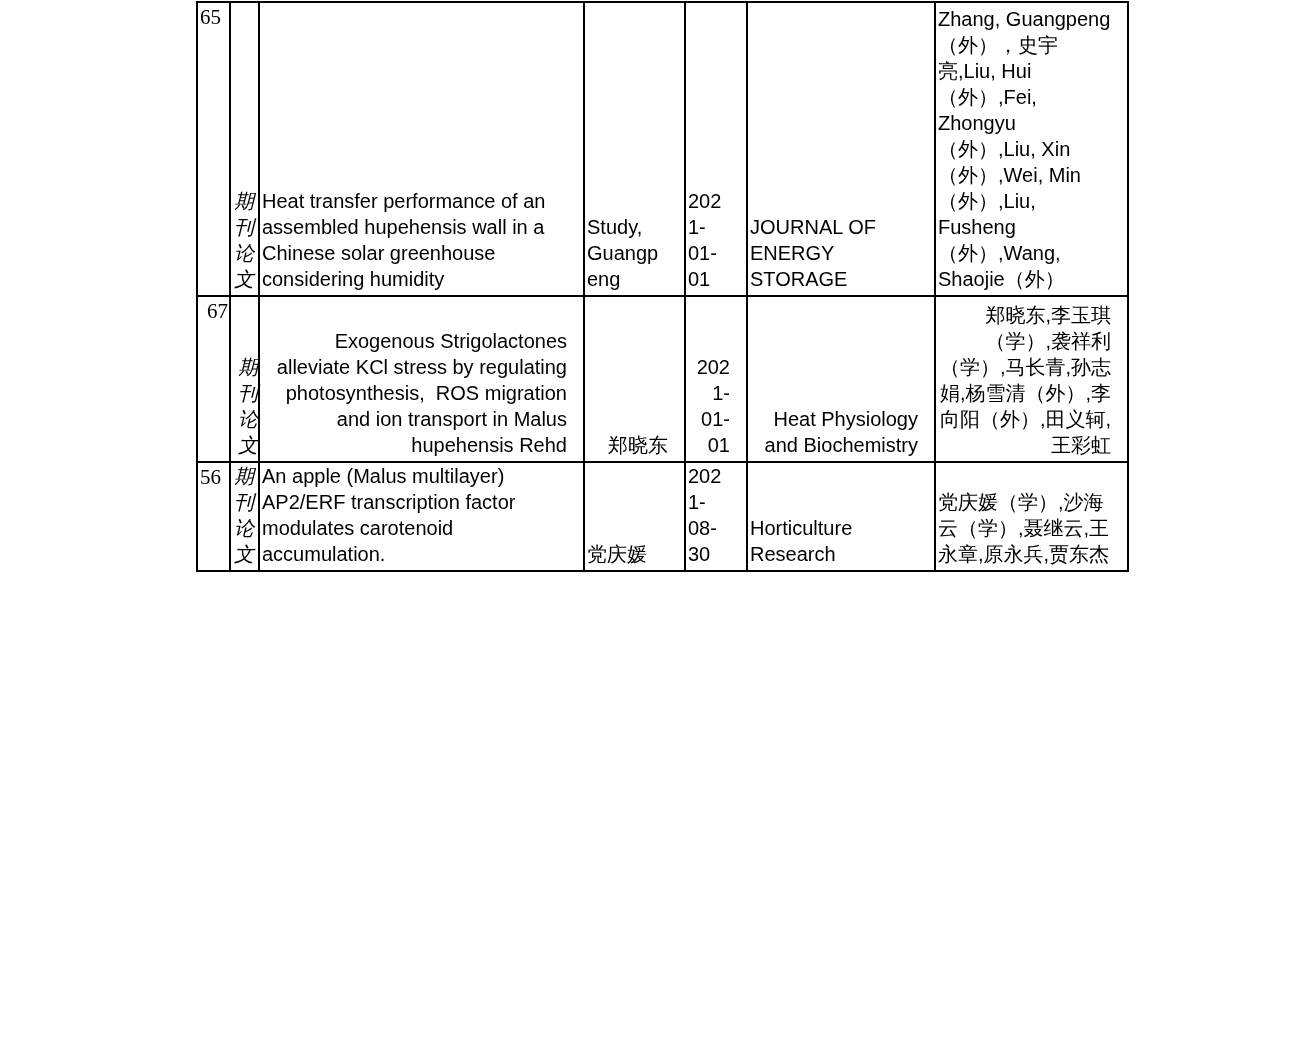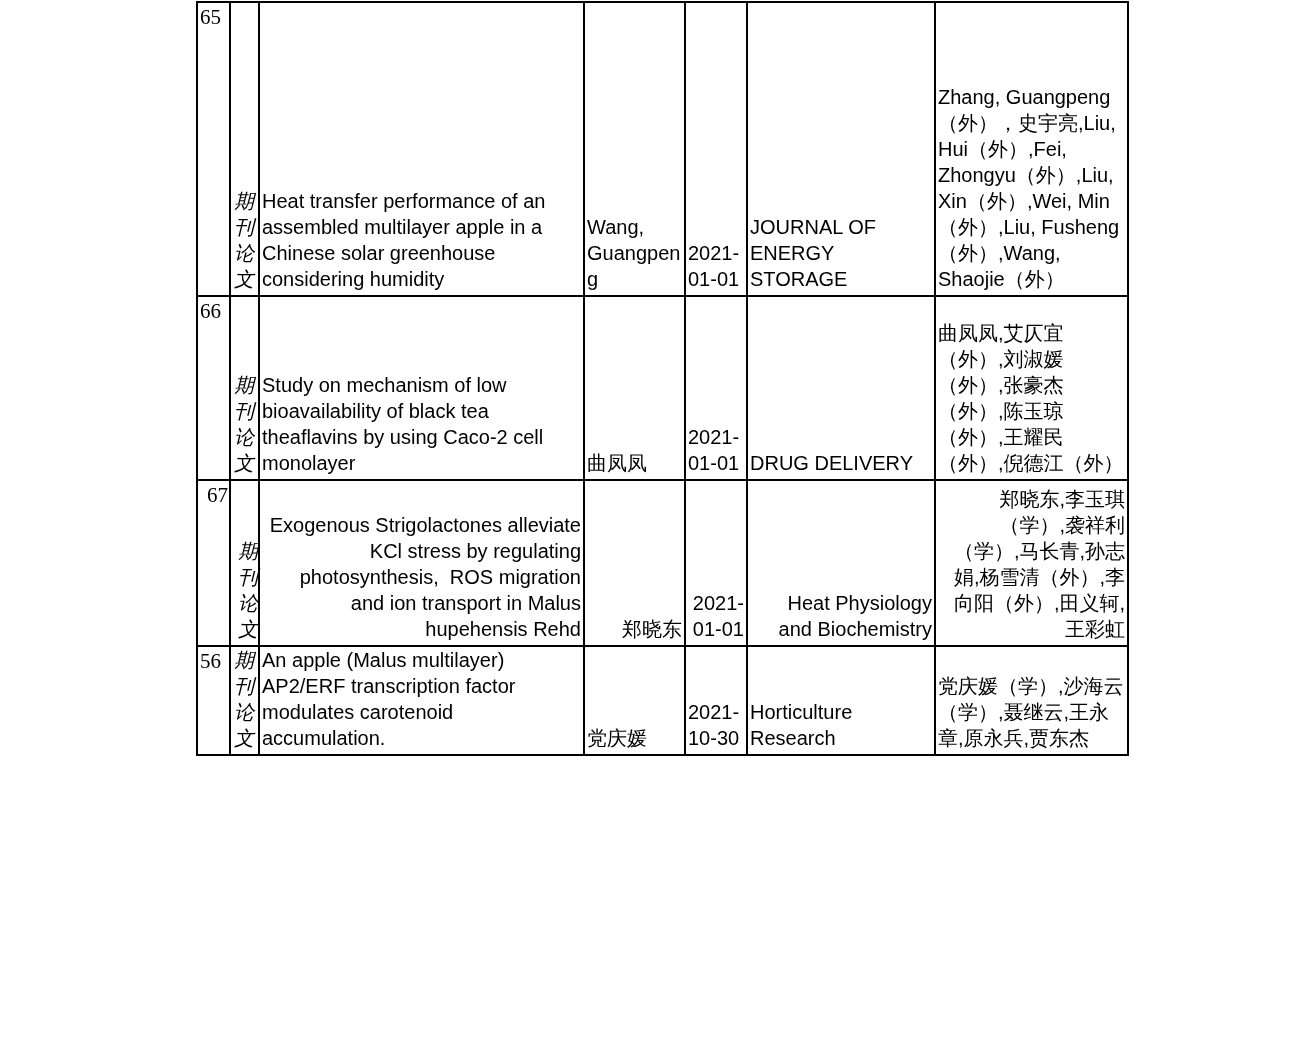--- a/index.html
+++ b/index.html
@@ -18,21 +18,21 @@
     position: absolute;
     left: 196px;
     top: 1px;
     width: 931px;
     table-layout: fixed;
     border-collapse: collapse;
   }
   .pub-table td {
     border: 2px solid #000000;
     vertical-align: bottom;
-    padding: 0 2px 3px 2px;
+    padding: 0 16px 3px 2px;
     font-family: "Liberation Sans", sans-serif;
     font-size: 20px;
     line-height: 26px;
     color: #000000;
     overflow-wrap: break-word;
     word-wrap: break-word;
     white-space: pre-wrap;
   }
   .pub-table td.cell-index {
     vertical-align: top;
@@ -58,48 +58,39 @@
       <col style="width:325px">
       <col style="width:101px">
       <col style="width:62px">
       <col style="width:188px">
       <col style="width:193px">
     </colgroup>
     <tbody>
         <tr style="height: 294px;">
           <td class="cell-index">65</td>
           <td class="cell-type">期刊论文</td>
-          <td class="cell-title">Heat transfer performance of an assembled multilayer apple in a Chinese solar greenhouse considering humidity</td>
-          <td class="cell-author">Wang, Guangpeng</td>
+          <td class="cell-title">Heat transfer performance of an assembled hupehensis wall in a Chinese solar greenhouse considering humidity</td>
+          <td class="cell-author">Study, Guangpeng</td>
           <td class="cell-date">2021-01-01</td>
           <td class="cell-journal">JOURNAL OF ENERGY STORAGE</td>
           <td class="cell-authors">Zhang, Guangpeng（外），史宇亮,Liu, Hui（外）,Fei, Zhongyu（外）,Liu, Xin（外）,Wei, Min（外）,Liu, Fusheng（外）,Wang, Shaojie（外）</td>
-        </tr>
-        <tr style="height: 184px;">
-          <td class="cell-index">66</td>
-          <td class="cell-type">期刊论文</td>
-          <td class="cell-title">Study on mechanism of low bioavailability of black tea theaflavins by using Caco-2 cell monolayer</td>
-          <td class="cell-author">曲凤凤</td>
-          <td class="cell-date">2021-01-01</td>
-          <td class="cell-journal">DRUG DELIVERY</td>
-          <td class="cell-authors">曲凤凤,艾仄宜（外）,刘淑媛（外）,张豪杰（外）,陈玉琼（外）,王耀民（外）,倪德江（外）</td>
         </tr>
         <tr style="height: 166px; text-align: right;">
           <td class="cell-index">67</td>
           <td class="cell-type">期刊论文</td>
           <td class="cell-title">Exogenous Strigolactones alleviate KCl stress by regulating photosynthesis,  ROS migration and ion transport in Malus hupehensis Rehd</td>
           <td class="cell-author">郑晓东</td>
           <td class="cell-date">2021-01-01</td>
           <td class="cell-journal">Heat Physiology and Biochemistry</td>
           <td class="cell-authors">郑晓东,李玉琪（学）,袭祥利（学）,马长青,孙志娟,杨雪清（外）,李向阳（外）,田义轲,王彩虹</td>
         </tr>
         <tr style="height: 108px;">
           <td class="cell-index">56</td>
           <td class="cell-type">期刊论文</td>
           <td class="cell-title">An apple (Malus multilayer) AP2/ERF transcription factor modulates carotenoid accumulation.</td>
           <td class="cell-author">党庆媛</td>
-          <td class="cell-date">2021-10-30</td>
+          <td class="cell-date">2021-08-30</td>
           <td class="cell-journal">Horticulture Research</td>
           <td class="cell-authors">党庆媛（学）,沙海云（学）,聂继云,王永章,原永兵,贾东杰</td>
         </tr>
       </tbody>
   </table>
 </div>
 
 </body></html>

